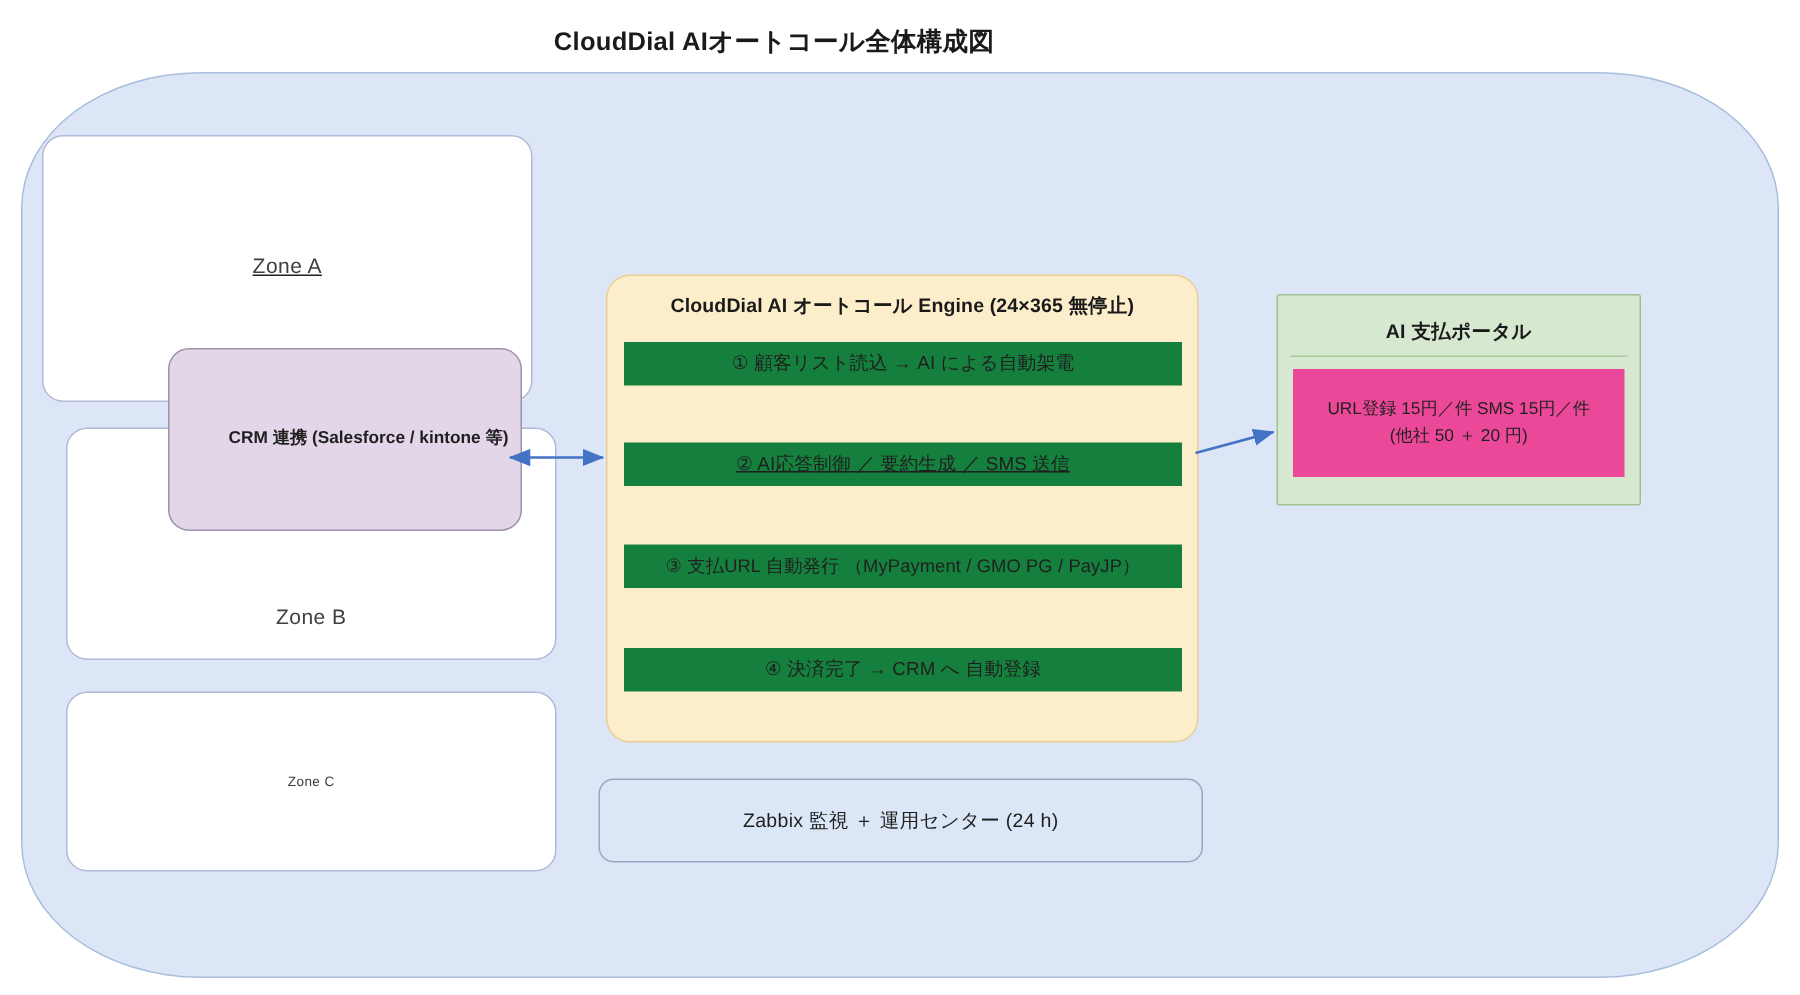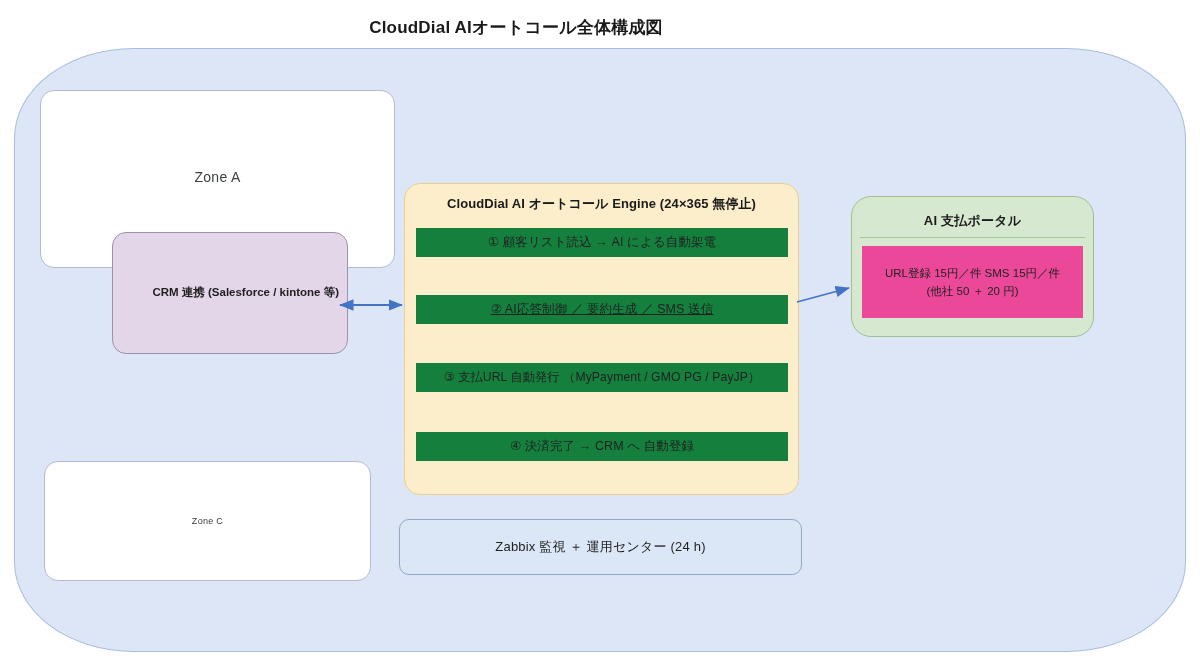--- a/index.html
+++ b/index.html
@@ -58,21 +58,21 @@
     align-items: center;
     justify-content: center;
   }
   .zone-label {
     font-size: 14px;
     color: #3c4043;
     letter-spacing: 0.3px;
   }
   .zone-label.small { font-size: 9px; }
 
-  #zone-a { left: 40px;  top: 90px;  width: 355px; height: 178px; }
+  #zone-a { left: 28px;  top: 90px;  width: 327px; height: 178px; text-decoration: underline; }
   #zone-b { left: 44px;  top: 285px; width: 327px; height: 155px; }
   #zone-c { left: 44px;  top: 461px; width: 327px; height: 120px; }
 
   #zone-a .zone-label { position: relative; top: -2px; }
   #zone-b .zone-label { position: relative; top: 48px; }
 
   
   #crm-box {
     position: absolute;
     left: 112px;
@@ -139,21 +139,21 @@
 
   
   #portal-box {
     position: absolute;
     left: 851px;
     top: 196px;
     width: 243px;
     height: 141px;
     background: #d7e8d0;
     border: 1px solid #9fc191;
-    border-radius: 20px;
+    border-radius: 2px;
     box-sizing: border-box;
   }
   #portal-box .portal-title {
     text-align: center;
     font-size: 13px;
     font-weight: bold;
     color: #1a1a1a;
     padding-top: 15px;
     padding-bottom: 7px;
     letter-spacing: 0.2px;
@@ -212,20 +212,23 @@
 <div id="canvas">
 
   <div class="diagram-title">CloudDial AIオートコール全体構成図</div>
 
   <div class="outer-zone"></div>
 
   <div class="zone-box" id="zone-a">
     <span class="zone-label">Zone A</span>
   </div>
 
+  <div class="zone-box" id="zone-b">
+    <span class="zone-label">Zone B</span>
+  </div>
 
   <div class="zone-box" id="zone-c">
     <span class="zone-label small">Zone C</span>
   </div>
 
   <div id="crm-box">
     <span class="crm-label">CRM 連携 (Salesforce / kintone 等)</span>
   </div>
 
   <div id="engine-box">

